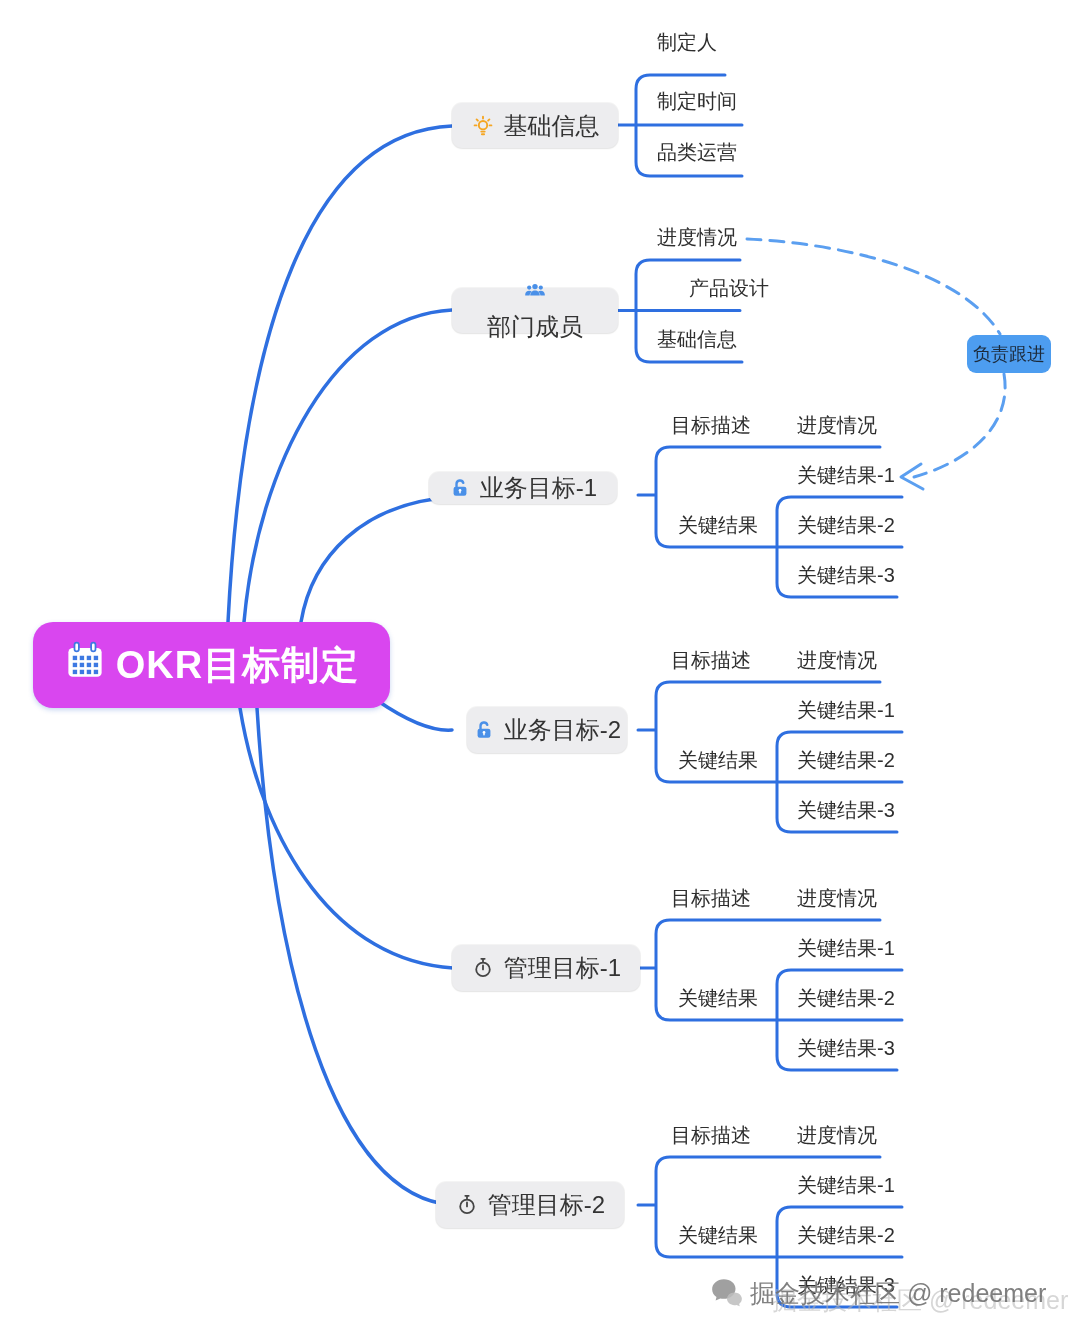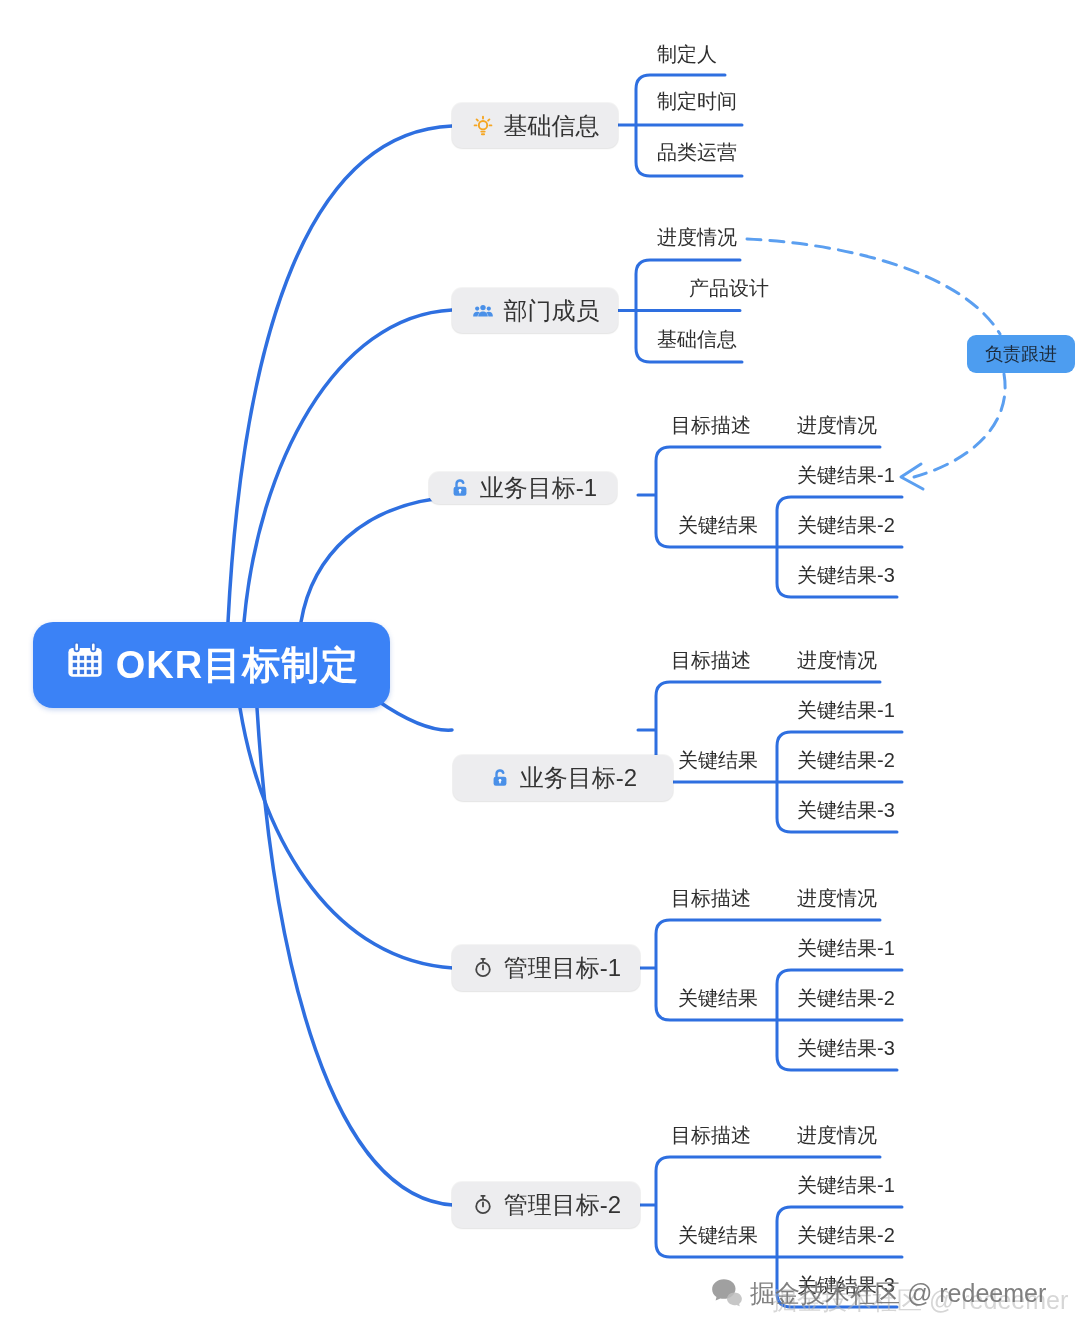--- a/index.html
+++ b/index.html
@@ -6,25 +6,25 @@
   .canvas{
     position:relative;width:1080px;height:1340px;background:#fff;overflow:hidden;
     font-family:"Liberation Sans","DejaVu Sans",sans-serif;color:#333;
   }
   svg.links{position:absolute;left:0;top:0;z-index:1;}
   .node{position:absolute;z-index:3;display:flex;align-items:center;justify-content:center;gap:9px;
         background:#ededef;border-radius:10px;font-size:24px;font-weight:500;color:#333;
         box-shadow:0 0 0 1px rgba(0,0,0,.045),0 1px 2px rgba(0,0,0,.07);white-space:nowrap;}
   .node .ic{display:flex;align-items:center;}
   .root{position:absolute;left:33px;top:622px;width:357px;height:86px;z-index:4;
-        background:#3b82f6;border-radius:20px;display:flex;align-items:center;justify-content:center;gap:10px;
+        background:#d946ef;border-radius:20px;display:flex;align-items:center;justify-content:center;gap:10px;
         color:#fff;font-size:38px;font-weight:700;letter-spacing:1px;white-space:nowrap;
         box-shadow:0 2px 5px rgba(35,90,200,.25);}
   .leaf{position:absolute;z-index:3;height:28px;line-height:28px;font-size:20px;color:#2e2e2e;white-space:nowrap;}
-  .badge{position:absolute;left:967px;top:335px;width:108px;height:38px;z-index:4;
+  .badge{position:absolute;left:967px;top:335px;width:84px;height:38px;z-index:4;
          background:#4d9df0;border-radius:9px;display:flex;align-items:center;justify-content:center;
          font-size:18px;color:#1c2a3a;font-weight:500;}
   .wm{position:absolute;z-index:6;white-space:nowrap;}
   .wm-text{font-size:25px;color:#6f6f6f;opacity:.88;}
   .wm-echo{font-size:25px;color:#b5b5b5;opacity:.55;z-index:5;}
 </style>
 </head>
 <body>
 
 <div class="canvas">
@@ -81,25 +81,25 @@
   <div class="node" style="left:452px;top:103px;width:166px;height:45px;">
     <span class="ic">
       <svg width="24" height="24" viewBox="0 0 24 24" stroke="#f5a623" stroke-width="1.9" stroke-linecap="round" fill="none">
         <path d="M12 2.8v1.8M5.6 5.4l1.3 1.3M18.4 5.4l-1.3 1.3M3.6 11.4h1.8M18.6 11.4h1.8"></path>
         <circle cx="12" cy="11.2" r="4.2"></circle>
         <path d="M10.3 17.6h3.4M10.9 20.2h2.2"></path>
       </svg>
     </span>
     <span>基础信息</span>
   </div>
-  <div class="leaf" style="left:657px;top:40px;">制定人</div>
+  <div class="leaf" style="left:657px;top:28px;">制定人</div>
   <div class="leaf" style="left:657px;top:87px;">制定时间</div>
   <div class="leaf" style="left:657px;top:138px;">品类运营</div>
 
-  <div class="node" style="left:452px;top:288px;width:166px;height:45px;">
+  <div class="node" style="left:452px;top:288px;width:166px;height:45px;flex-direction:column;">
     <span class="ic">
       <svg width="24" height="24" viewBox="0 0 24 24" fill="#4a90e8">
         <circle cx="6.2" cy="9.6" r="2.1"></circle>
           <circle cx="17.8" cy="9.6" r="2.1"></circle>
         <path d="M2.2 16.6c0-2.2 1.8-3.9 4-3.9 1 0 1.9.3 2.6.9-1.2 1-2 2.4-2.2 3.9H2.2z"></path>
         <path d="M21.8 16.6c0-2.2-1.8-3.9-4-3.9-1 0-1.9.3-2.6.9 1.2 1 2 2.4 2.2 3.9h4.4z"></path>
         <circle cx="12" cy="8.6" r="2.7"></circle>
         <path d="M7.2 17.4c0-2.7 2.1-4.8 4.8-4.8s4.8 2.1 4.8 4.8z"></path>
       </svg>
     </span>
@@ -125,21 +125,21 @@
     </div>
     <div class="leaf" style="left:671px;top:411px;">目标描述</div>
     <div class="leaf" style="left:797px;top:411px;">进度情况</div>
     <div class="leaf" style="left:797px;top:461px;">关键结果-1</div>
     <div class="leaf" style="left:678px;top:511px;">关键结果</div>
     <div class="leaf" style="left:797px;top:511px;">关键结果-2</div>
     <div class="leaf" style="left:797px;top:561px;">关键结果-3</div>
   </div>
 
   <div>
-    <div class="node" style="left:453px;top:707px;width:220px;height:46px;margin-top:48px;">
+    <div class="node" style="left:467px;top:707px;width:160px;height:46px;">
       <span class="ic">
         <svg width="22" height="22" viewBox="0 0 24 24">
           <path d="M8.2 10.5V7.6a3.8 3.8 0 0 1 7.4-1.2" stroke="#4a90e8" stroke-width="2.6" fill="none" stroke-linecap="round"></path>
           <rect x="5" y="10.5" width="14" height="10" rx="2.4" fill="#4a90e8"></rect>
           <circle cx="12" cy="14.6" r="1.5" fill="#fff"></circle>
             <rect x="11.2" y="15.2" width="1.6" height="2.8" rx="0.8" fill="#fff"></rect>
         </svg>
       </span>
       <span>业务目标-2</span>
     </div>
@@ -163,21 +163,21 @@
     </div>
     <div class="leaf" style="left:671px;top:884px;">目标描述</div>
     <div class="leaf" style="left:797px;top:884px;">进度情况</div>
     <div class="leaf" style="left:797px;top:934px;">关键结果-1</div>
     <div class="leaf" style="left:678px;top:984px;">关键结果</div>
     <div class="leaf" style="left:797px;top:984px;">关键结果-2</div>
     <div class="leaf" style="left:797px;top:1034px;">关键结果-3</div>
   </div>
 
   <div>
-    <div class="node" style="left:452px;top:1182px;width:188px;height:46px;">
+    <div class="node" style="left:436px;top:1182px;width:188px;height:46px;">
       <span class="ic">
         <svg width="24" height="24" viewBox="0 0 24 24" stroke="#454545" stroke-width="1.8" fill="none" stroke-linecap="round">
           <circle cx="12" cy="13.4" r="6.8"></circle>
           <path d="M10.3 2.8h3.4M12 2.8v2.6M12 13.4V9.4"></path>
         </svg>
       </span>
       <span>管理目标-2</span>
     </div>
     <div class="leaf" style="left:671px;top:1121px;">目标描述</div>
     <div class="leaf" style="left:797px;top:1121px;">进度情况</div>

